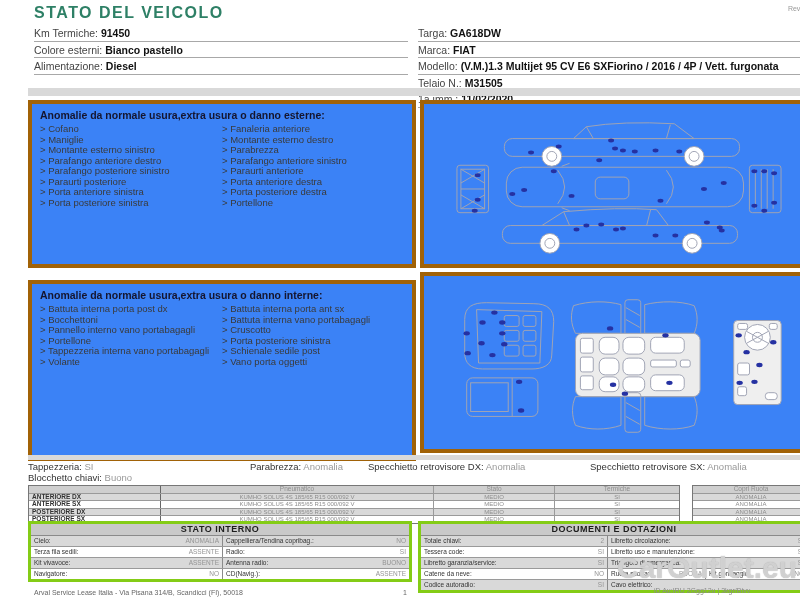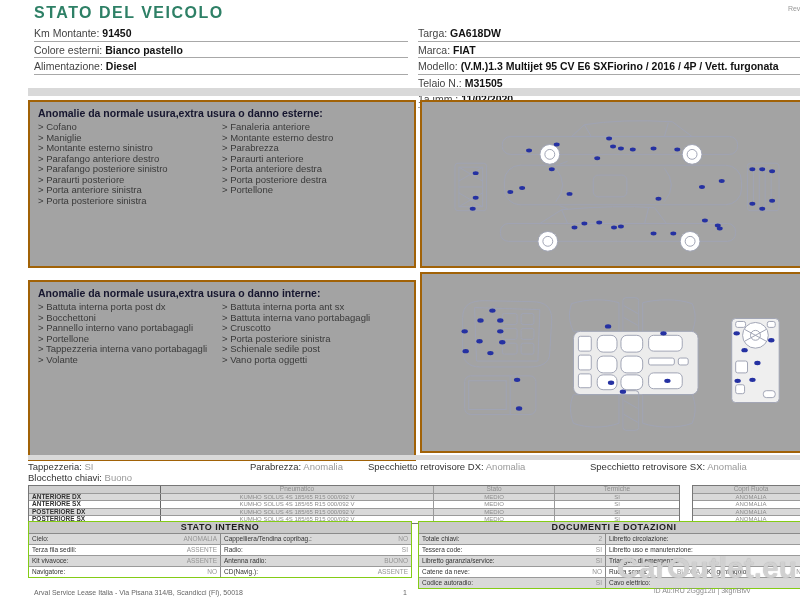--- a/index.html
+++ b/index.html
@@ -17,21 +17,21 @@
   .info-right{left:398px;top:25px;width:390px;}
   .irow{border-bottom:1px solid #a8a8a8;padding:2px 0 1px;line-height:12.5px;}
   .irow .lbl{color:#444;}
   .irow .val{font-weight:bold;color:#111;}
 
   .band{position:absolute;left:8px;right:8px;background:#d9d9d9;}
   .band1{top:88px;height:8px;}
   .band2{top:455px;height:5px;}
 
   
-  .panel{position:absolute;border:2px solid #a16207;background:#a3a3a3;box-sizing:border-box;}
+  .panel{position:absolute;border:4px solid #a16207;background:#3b82f6;box-sizing:border-box;}
   .ext-list{left:8px;top:100px;width:388px;height:168px;}
   .ext-diag{left:400px;top:100px;width:390px;height:168px;}
   .int-list{left:8px;top:280px;width:388px;height:181px;}
   .int-diag{left:400px;top:272px;width:390px;height:181px;}
   .panel-title{font-size:10.5px;font-weight:bold;color:#15152e;padding:5px 8px 3px;}
   .cols{display:flex;padding:0 8px;}
   .col{width:50%;font-size:9.5px;color:#3a3a3a;line-height:10.5px;}
   .item::before{content:"> ";}
 
   
@@ -48,21 +48,21 @@
   .trow.odd{background:#d9d9d9;}
   .trow.head{background:#cfcfcf;color:#8d8d8d;}
   .c-pos{width:128px;font-weight:bold;color:#333;padding-left:3px;border-right:1px solid #666;font-size:6.5px;}
   .c-pne{width:272px;text-align:center;color:#8d8d8d;}
   .c-sta{width:120px;text-align:center;color:#8d8d8d;border-left:1px solid #9a9a9a;}
   .c-ter{flex:1;text-align:center;color:#8d8d8d;border-left:1px solid #9a9a9a;}
   .trow.head .c-pne,.trow.head .c-sta,.trow.head .c-ter,.trow.head .c-cr{color:#8d8d8d;font-size:6.5px;}
   .c-cr{flex:1;text-align:center;color:#8d8d8d;}
 
   
-  .sect{position:absolute;border:1px solid #84cc16;box-sizing:border-box;background:#fff;}
+  .sect{position:absolute;border:3px solid #84cc16;box-sizing:border-box;background:#fff;}
   .si{left:8px;top:521px;width:384px;}
   .doc{left:398px;top:521px;width:392px;}
   .sect-head{background:#c9c9c9;font-weight:bold;font-size:9px;text-align:center;
              height:11px;line-height:11px;color:#1d1d1d;border-bottom:1px solid #8a8a8a;letter-spacing:.5px;}
   .srow{display:flex;height:10px;line-height:9.5px;font-size:6.5px;overflow:hidden;}
   .srow + .srow{border-top:1px solid #9a9a9a;}
   .srow.odd{background:#d9d9d9;}
   .scell{display:flex;justify-content:space-between;padding:0 3px;box-sizing:border-box;}
   .si .sc1{width:192px;border-right:1px solid #8a8a8a;}
   .si .sc2{flex:1;}
@@ -88,21 +88,21 @@
 </head>
 <body>
 
 <div class="page">
 
   <div class="page-title">STATO DEL VEICOLO</div>
   <div class="rev">Rev. A</div>
 
   <div class="info info-left">
     <div class="irow">
-      <span class="lbl">Km Montante:</span>
+      <span class="lbl">Km Termiche:</span>
       <span class="val">91450</span>
     </div>
     <div class="irow">
       <span class="lbl">Colore esterni:</span>
       <span class="val">Bianco pastello</span>
     </div>
     <div class="irow">
       <span class="lbl">Alimentazione:</span>
       <span class="val">Diesel</span>
     </div>
@@ -143,20 +143,21 @@
         <div class="item">Parafango anteriore destro</div>
         <div class="item">Parafango posteriore sinistro</div>
         <div class="item">Paraurti posteriore</div>
         <div class="item">Porta anteriore sinistra</div>
         <div class="item">Porta posteriore sinistra</div>
       </div>
       <div class="col">
         <div class="item">Fanaleria anteriore</div>
         <div class="item">Montante esterno destro</div>
         <div class="item">Parabrezza</div>
+        <div class="item">Parafango anteriore sinistro</div>
         <div class="item">Paraurti anteriore</div>
         <div class="item">Porta anteriore destra</div>
         <div class="item">Porta posteriore destra</div>
         <div class="item">Portellone</div>
       </div>
     </div>
   </div>
 
   <div class="panel ext-diag">
     <svg viewBox="0 0 390 168" width="388" height="166">

